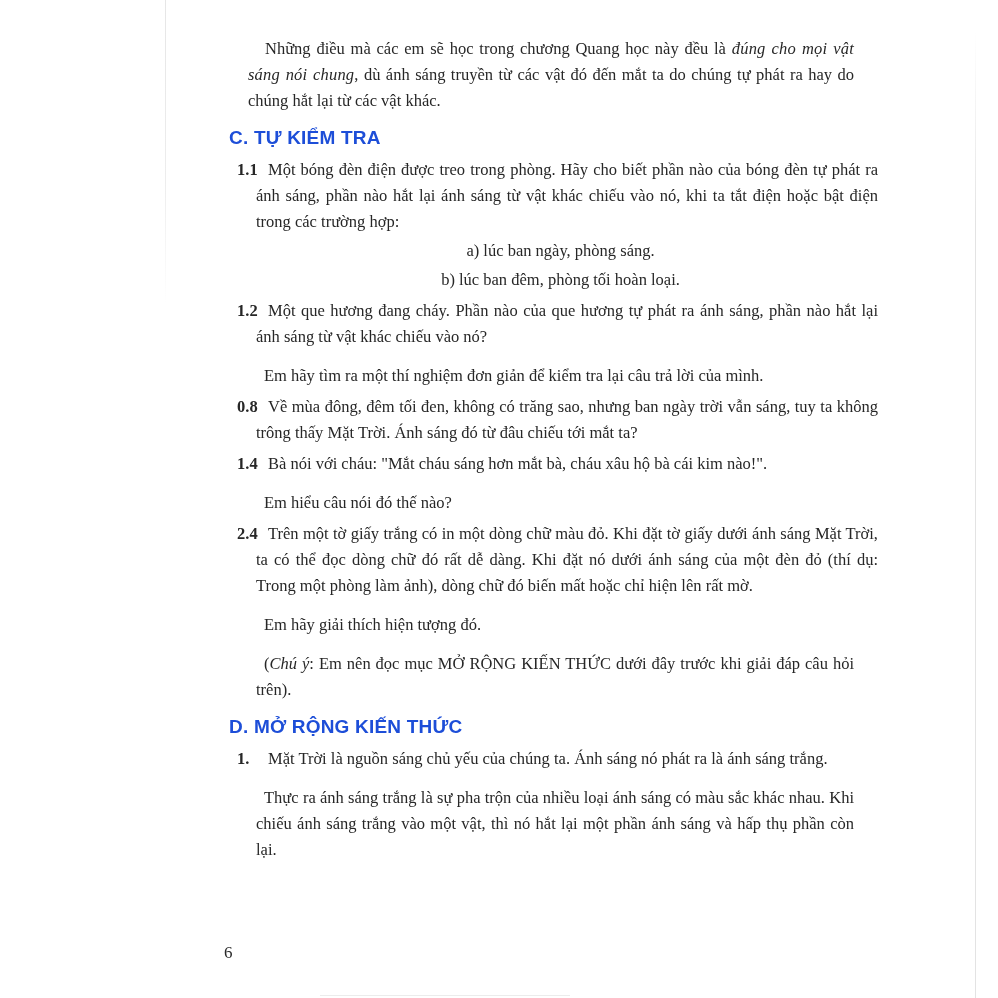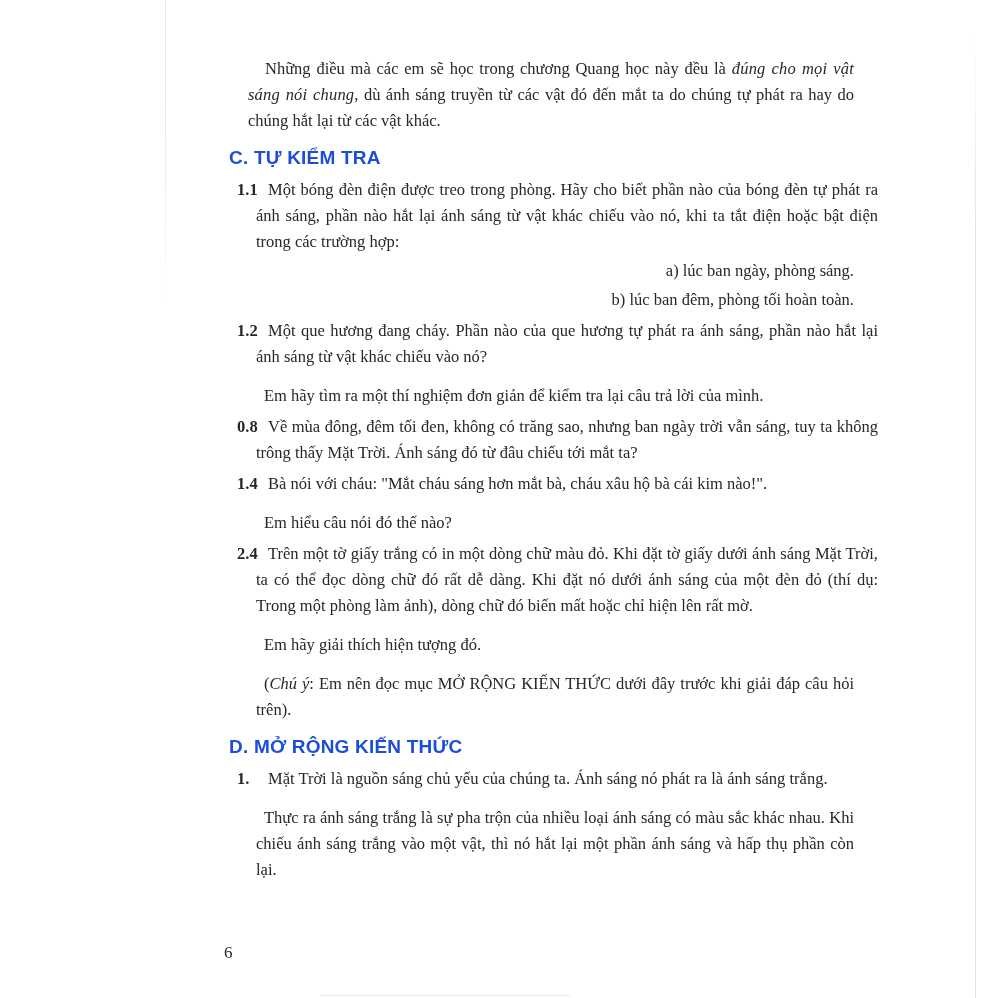--- a/index.html
+++ b/index.html
@@ -8,21 +8,21 @@
   body {
     width: 998px; height: 998px;
     background: #ffffff;
     font-family: "Liberation Serif", serif;
     font-size: 16.5px;
     line-height: 26px;
     color: #272727;
     position: relative;
     overflow: hidden;
   }
-  .content { padding-top: 56px; }
+  .content { padding-top: 36px; }
   p { margin: 0; text-align: justify; }
 
   .intro {
     margin-left: 248px; margin-right: 144px;
     text-indent: 17px;
   }
   .intro i { letter-spacing: 0.2px; }
 
   h2 {
     font-family: "Liberation Sans", sans-serif;
@@ -47,21 +47,21 @@
     text-indent: 0;
   }
   .cont {
     margin-left: 256px; margin-right: 144px;
     text-indent: 8px;
     margin-top: 13px;
   }
   .sub {
     margin-left: 267px; margin-right: 144px;
     margin-top: 3px;
-    text-align: right;
+    text-align: center;
   }
 
   .pagenum {
     position: absolute;
     left: 224px; top: 940px;
     font-size: 17px;
     color: #2a2a2a;
   }
 
   
@@ -93,21 +93,21 @@
   <div class="content">
 
     <p class="intro"><span>Những điều mà các em sẽ học trong chương Quang học này đều là</span>
       <i>đúng cho mọi vật sáng nói chung</i><span>, dù ánh sáng truyền từ các vật đó đến mắt ta do chúng tự phát ra hay do chúng hắt lại từ các vật khác.</span></p>
 
     <h2>C. TỰ KIỂM TRA</h2>
 
     <div class="item">
       <p class="lead"><b class="num">1.1</b><span>Một bóng đèn điện được treo trong phòng. Hãy cho biết phần nào của bóng đèn tự phát ra ánh sáng, phần nào hắt lại ánh sáng từ vật khác chiếu vào nó, khi ta tắt điện hoặc bật điện trong các trường hợp:</span></p>
       <p class="sub">a) lúc ban ngày, phòng sáng.</p>
-      <p class="sub">b) lúc ban đêm, phòng tối hoàn toàn.</p>
+      <p class="sub">b) lúc ban đêm, phòng tối hoàn loại.</p>
     </div>
 
     <div class="item">
       <p class="lead"><b class="num">1.2</b><span>Một que hương đang cháy. Phần nào của que hương tự phát ra ánh sáng, phần nào hắt lại ánh sáng từ vật khác chiếu vào nó?</span></p>
       <p class="cont">Em hãy tìm ra một thí nghiệm đơn giản để kiểm tra lại câu trả lời của mình.</p>
     </div>
 
     <div class="item">
       <p class="lead"><b class="num">0.8</b><span>Về mùa đông, đêm tối đen, không có trăng sao, nhưng ban ngày trời vẫn sáng, tuy ta không trông thấy Mặt Trời. Ánh sáng đó từ đâu chiếu tới mắt ta?</span></p>
     </div>

